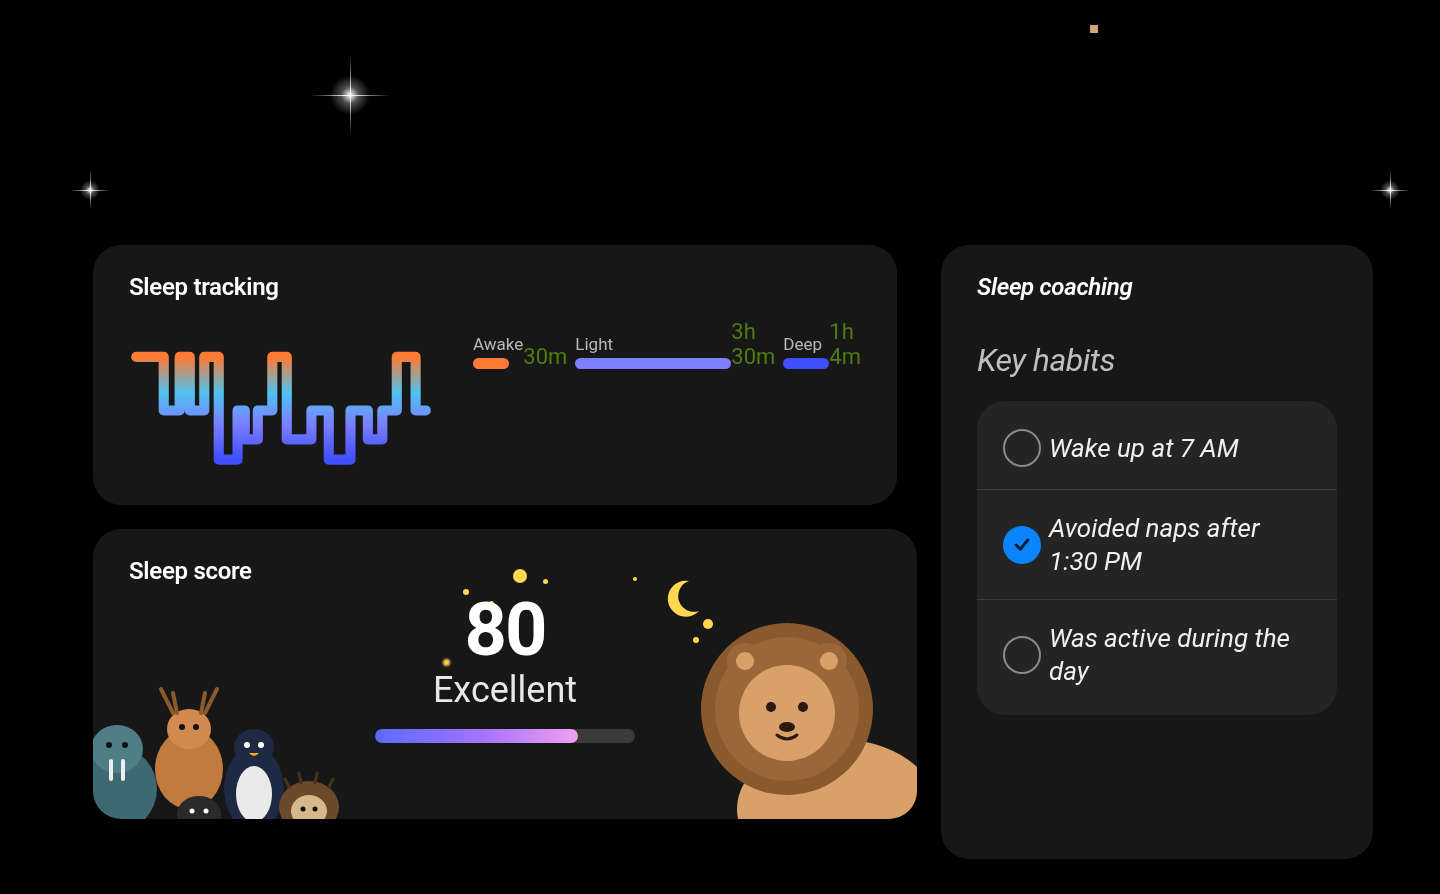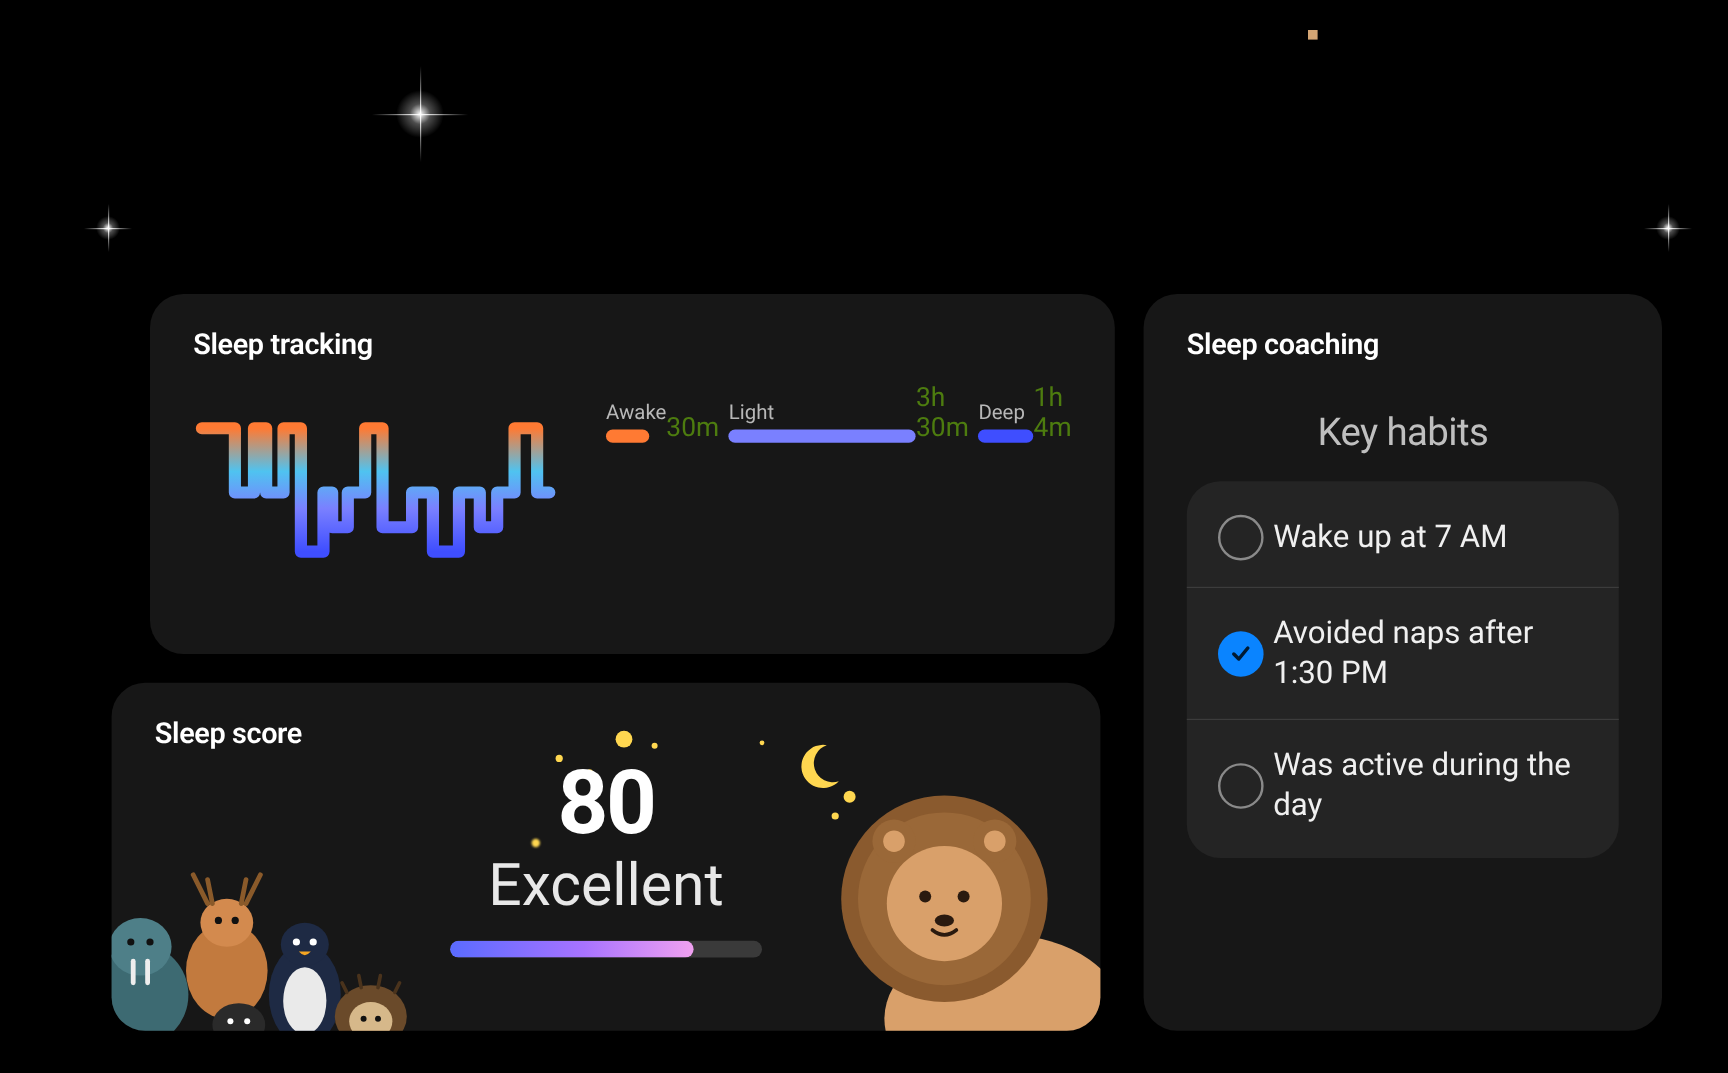--- a/index.html
+++ b/index.html
@@ -46,21 +46,21 @@
     padding: 28px 36px;
   }
   .card-title {
     font-size: 24px;
     font-weight: 600;
     letter-spacing: -0.3px;
     margin-bottom: 18px;
   }
 
   
-  .tracking-card { width: 804px; height: 300px; margin-left: 32px; }
+  .tracking-card { width: 804px; height: 260px; }
   .tracking-body { display: flex; gap: 40px; align-items: flex-start; }
   .stage-graph { width: 420px; height: 180px; position: relative; }
   .stage-graph svg { width: 100%; height: 100%; }
   .legend { flex: 1; display: flex; flex-direction: row; gap: 8px; }
   .legend-row { display: flex; align-items: flex-end; justify-content: space-between; }
   .legend-left { display: flex; flex-direction: column; gap: 4px; }
   .legend-label { font-size: 17px; color: #b8b8b8; }
   .legend-bar { height: 11px; border-radius: 6px; }
   .legend-bar.awake { background: #ff7a33; width: 36px; }
   .legend-bar.rem { background: #4fc3f0; width: 54px; }
@@ -72,21 +72,21 @@
   .score-card { width: 824px; height: 290px; position: relative; overflow: hidden; padding-bottom: 0; }
   .score-center {
     position: absolute;
     left: 50%;
     top: 64px;
     transform: translateX(-50%);
     text-align: center;
     width: 320px;
   }
   .score-num { font-size: 74px; font-weight: 700; line-height: 1; letter-spacing: -2px; }
-  .score-label { font-size: 49px; font-weight: 400; color: #e8e8e8; margin-top: 2px; }
+  .score-label { font-size: 36px; font-weight: 400; color: #e8e8e8; margin-top: 2px; }
   .score-bar {
     margin: 18px auto 0;
     width: 260px;
     height: 14px;
     border-radius: 999px;
     background: #3a3a3a;
     overflow: hidden;
     position: relative;
   }
   .score-bar-fill {
@@ -112,23 +112,23 @@
   .sparkle.g { top: 108px; left: 600px; width: 6px; height: 6px; }
   .sparkle.h { top: 48px; left: 540px; width: 4px; height: 4px; }
 
   
   .animals-left { position: absolute; bottom: -10px; left: -14px; width: 280px; height: 190px; }
   .animals-left svg { width: 100%; height: 100%; }
   .lion { position: absolute; right: -30px; bottom: -40px; width: 280px; height: 280px; }
   .lion svg { width: 100%; height: 100%; }
 
   
-  .coaching-card { width: 432px; min-height: 614px; }
+  .coaching-card { width: 432px; min-height: 614px; font-style: italic; }
   .habits-title {
-    text-align: center;
+    text-align: left;
     font-size: 32px;
     color: #bfbfbf;
     font-weight: 400;
     margin: 40px 0 22px;
     letter-spacing: -0.5px;
   }
   .habits-box {
     background: #242424;
     border-radius: 28px;
     padding: 6px 0;

